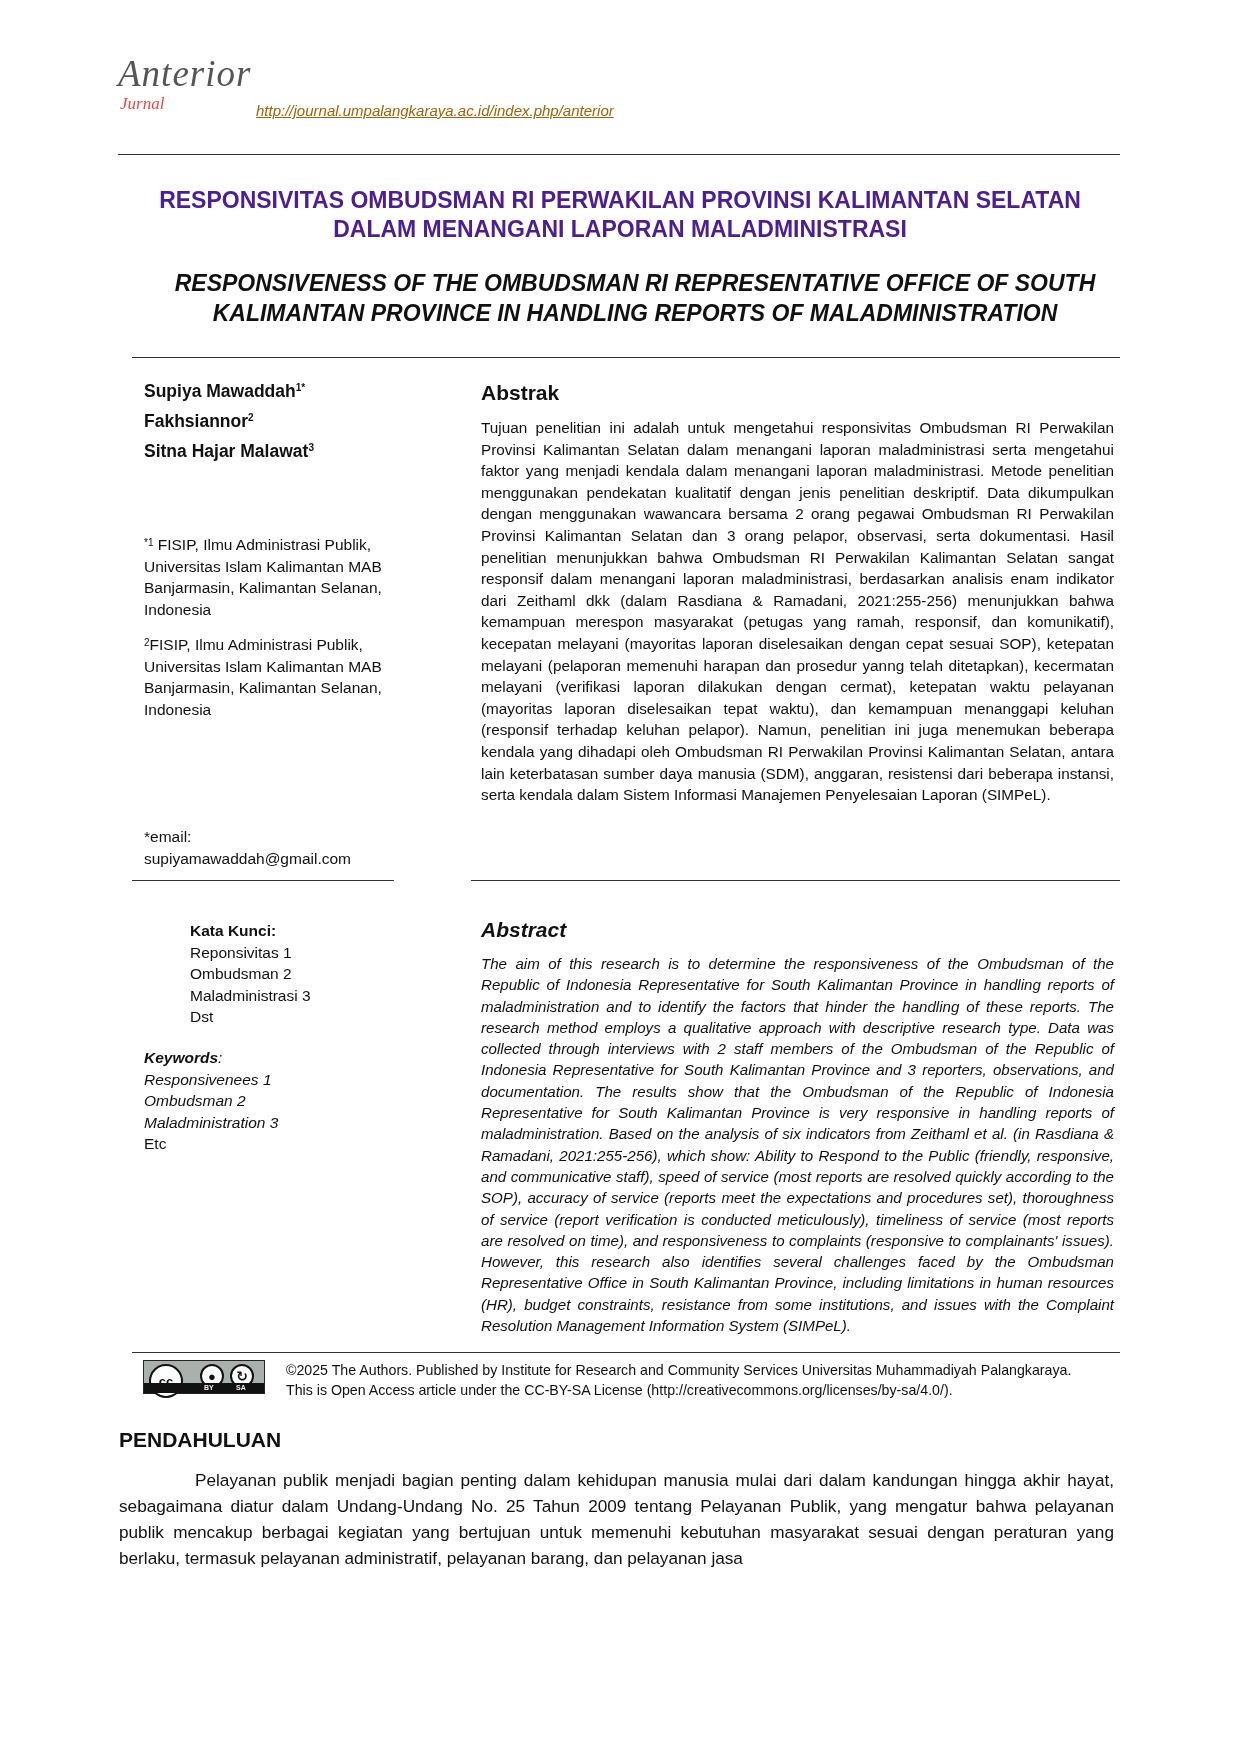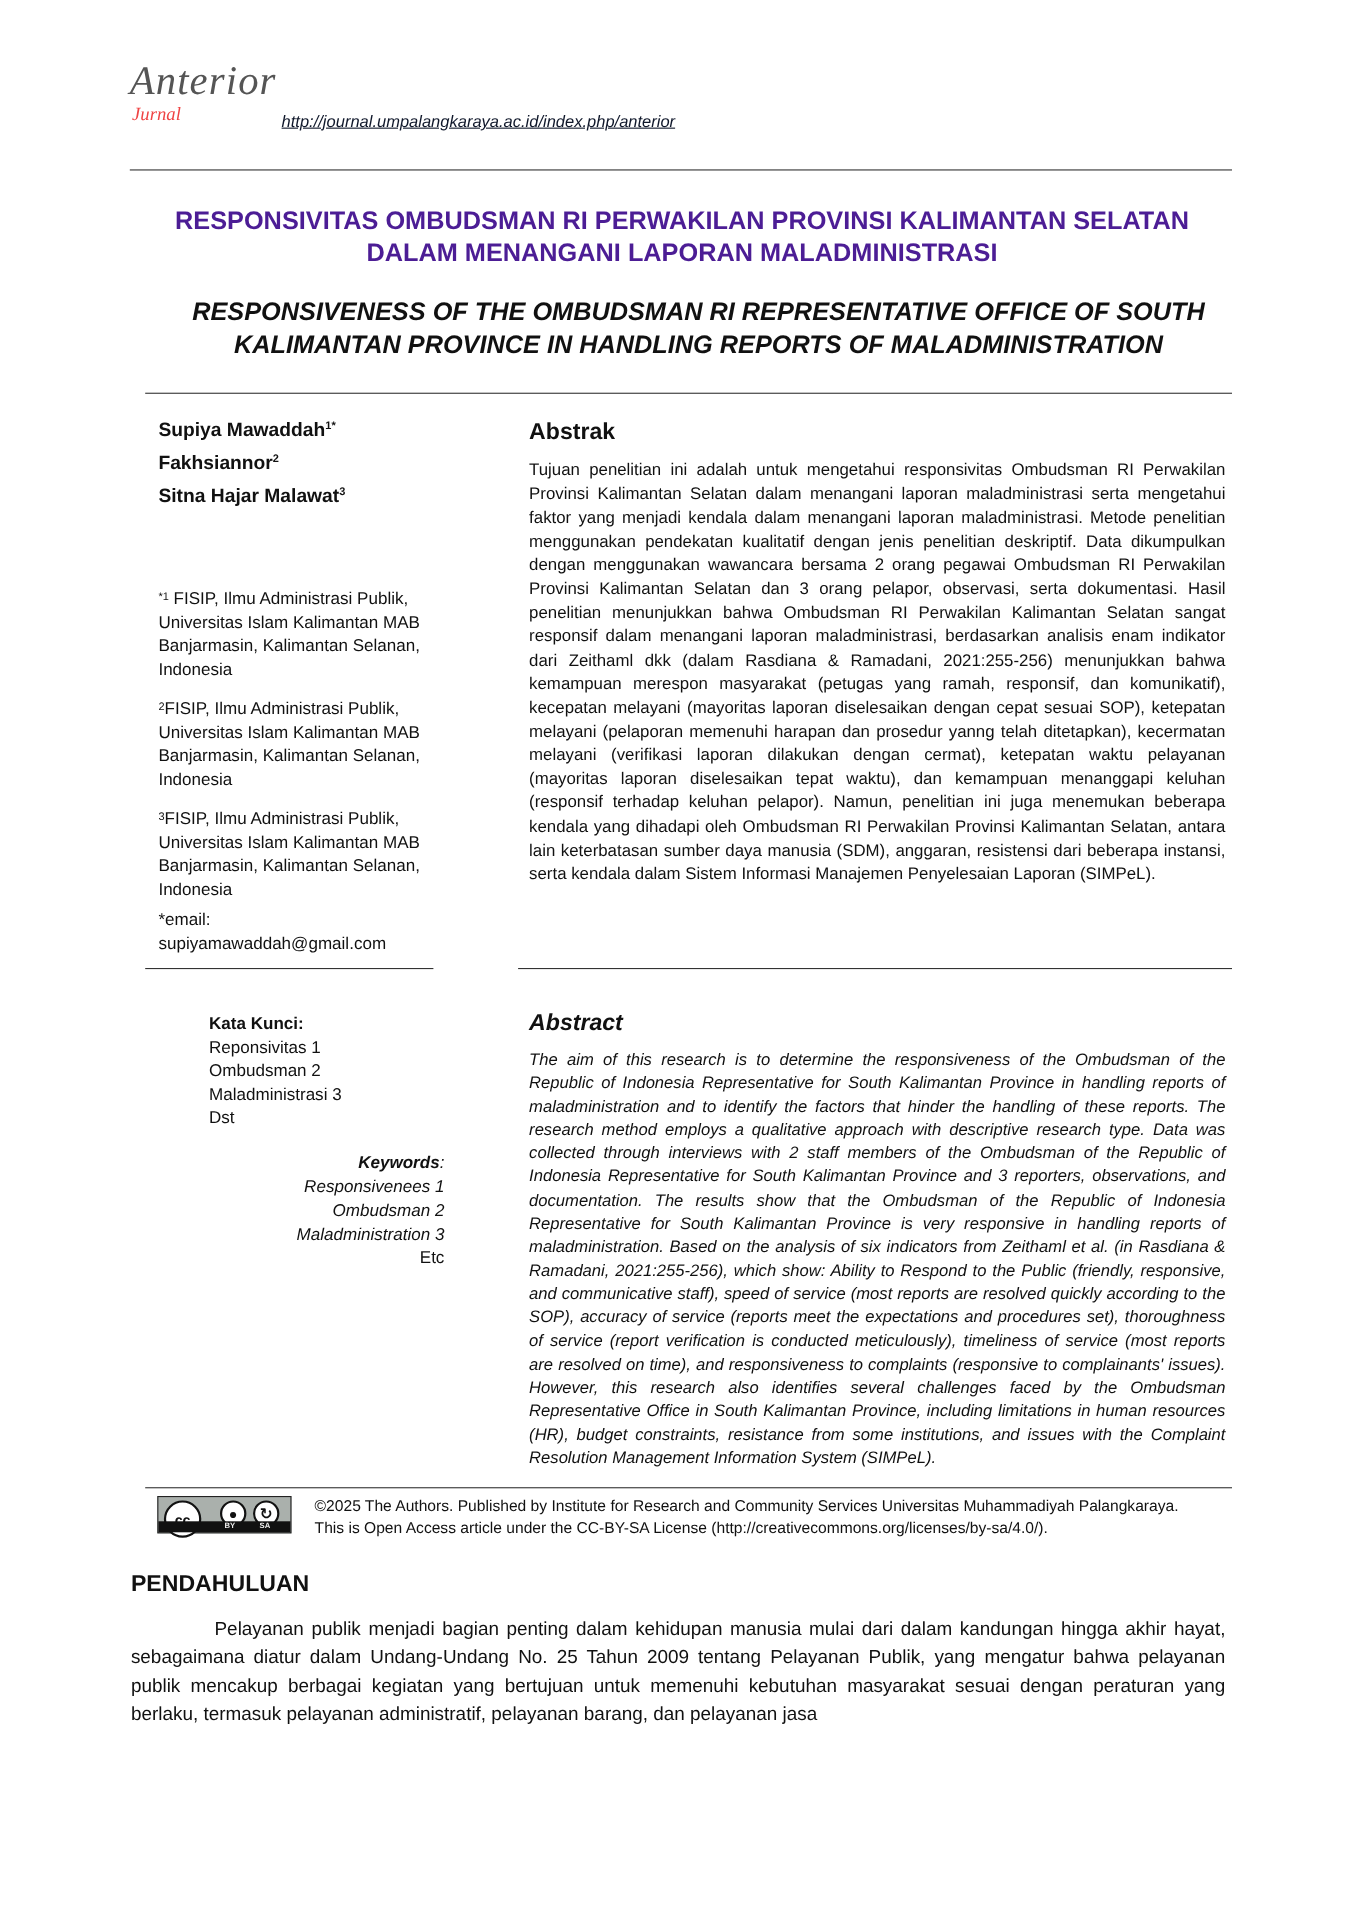--- a/index.html
+++ b/index.html
@@ -2,39 +2,39 @@
 <html><head>
 <meta charset="utf-8">
 <style>
   html, body { margin: 0; padding: 0; background: #ffffff; }
   body { width: 1240px; height: 1754px; position: relative; overflow: hidden; color: #111; font-family: "Liberation Sans", "DejaVu Sans", sans-serif; }
   .abs { position: absolute; }
 
   
   .journal-logo { left: 118px; top: 52px; font-family: "Liberation Serif", "DejaVu Serif", serif; font-style: italic; font-size: 37px; color: #555; letter-spacing: 1px; }
   .journal-sub { left: 120px; top: 94px; font-family: "Liberation Serif", "DejaVu Serif", serif; font-style: italic; font-size: 17px; color: #ef4444; }
-  .journal-url { left: 256px; top: 102px; font-size: 15px; font-style: italic; color: #0f172a; text-decoration: underline; }
+  .journal-url { left: 256px; top: 102px; font-size: 15px; font-style: italic; color: #a16207; text-decoration: underline; }
   .rule { height: 0; border-top: 1.5px solid #333; }
 
   
   .title-id { left: 130px; width: 980px; top: 186px; text-align: center; font-weight: bold; font-size: 23px; line-height: 29px; color: #4c1d95; }
   .title-en { left: 145px; width: 980px; top: 268px; text-align: center; font-weight: bold; font-style: italic; font-size: 23px; line-height: 30px; color: #111; }
 
   
   .authors { left: 144px; top: 380px; width: 260px; }
   .author { font-weight: bold; font-size: 17.5px; margin-bottom: 12px; height: 16px; line-height: 16px; }
   .author sup { font-size: 10px; vertical-align: 6px; font-weight: bold; }
   .affils { left: 144px; top: 532px; width: 250px; font-size: 15.5px; line-height: 21.5px; }
   .affil { margin-bottom: 12px; }
   .affil .mark { font-size: 10px; vertical-align: 4px; }
   .email { left: 144px; top: 826px; width: 250px; font-size: 15.5px; line-height: 21.5px; }
 
   .kw { left: 144px; top: 920px; width: 260px; font-size: 15.5px; line-height: 21.5px; margin-left: 46px; }
   .kw .head { font-weight: bold; }
-  .kw-en { left: 144px; top: 1047px; width: 260px; font-size: 15.5px; line-height: 21.5px; text-align: right; }
+  .kw-en { left: 144px; top: 1047px; width: 260px; font-size: 15.5px; line-height: 21.5px; }
   .kw-en .head { font-weight: bold; font-style: italic; }
   .kw-en .it { font-style: italic; }
 
   
   .abs-head { left: 481px; font-weight: bold; font-size: 21px; }
   .abs-body { left: 481px; width: 633px; font-size: 15.3px; line-height: 21.6px; text-align: justify; }
   .abs-body.en { font-style: italic; font-size: 15.1px; line-height: 21.3px; }
 
   
   .cc-badge { left: 143px; top: 1360px; width: 122px; height: 34px; background: #aab0ac; border: 1px solid #222; box-sizing: border-box; }
@@ -61,21 +61,20 @@
 
 <div class="abs authors">
   <div class="author"><span>Supiya Mawaddah</span><sup>1*</sup></div>
   <div class="author" style="margin-top:14px;"><span>Fakhsiannor</span><sup>2</sup></div>
   <div class="author" style="margin-top:14px;"><span>Sitna Hajar Malawat</span><sup>3</sup></div>
 </div>
 
 <div class="abs affils">
   <div class="affil"><span class="mark">*1</span><span> FISIP, Ilmu Administrasi Publik, Universitas Islam Kalimantan MAB Banjarmasin, Kalimantan Selanan, Indonesia</span></div>
   <div class="affil"><span class="mark">2</span><span>FISIP, Ilmu Administrasi Publik, Universitas Islam Kalimantan MAB Banjarmasin, Kalimantan Selanan, Indonesia</span></div>
-  <div class="affil"><span class="mark">3</span><span>FISIP, Ilmu Administrasi Publik, Universitas Islam Kalimantan MAB Banjarmasin, Kalimantan Selanan, Indonesia</span></div>
 </div>
 
 <div class="abs email">
   <div>*email:</div>
   <div>supiyamawaddah@gmail.com</div>
 </div>
 
 <div class="abs rule" style="left:132px; width:262px; top:880px;"></div>
 <div class="abs rule" style="left:471px; width:649px; top:880px;"></div>
 

